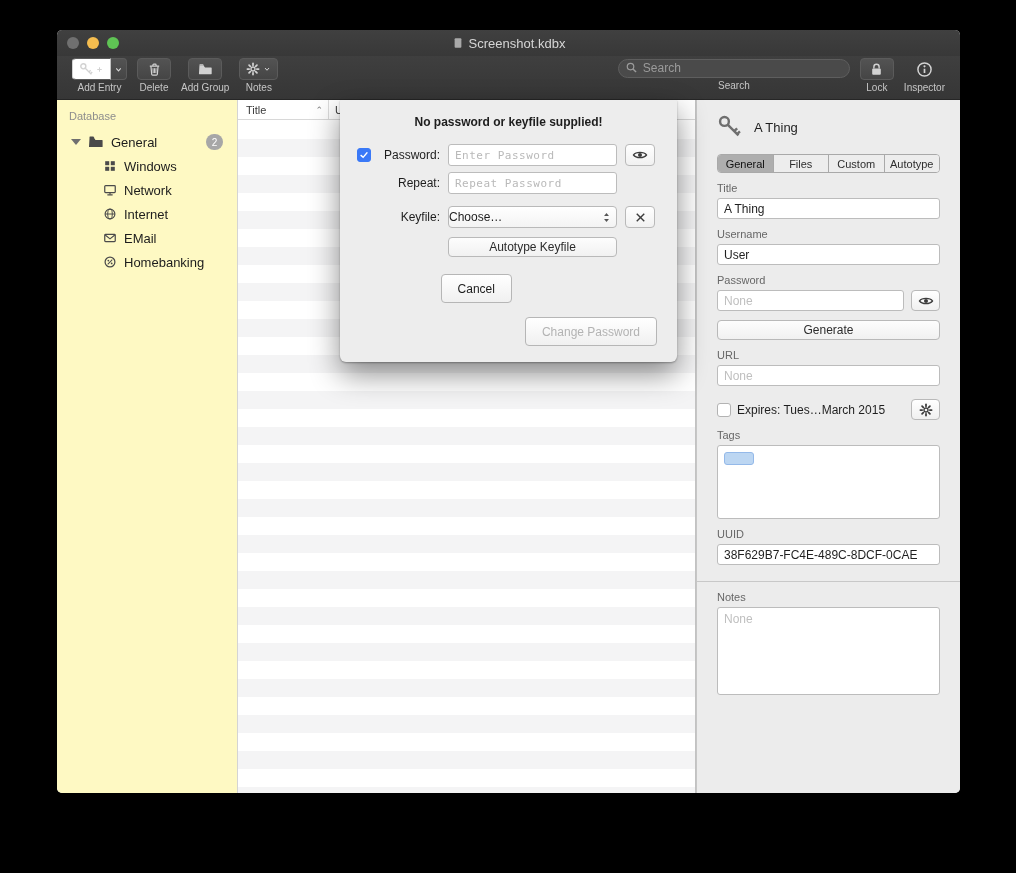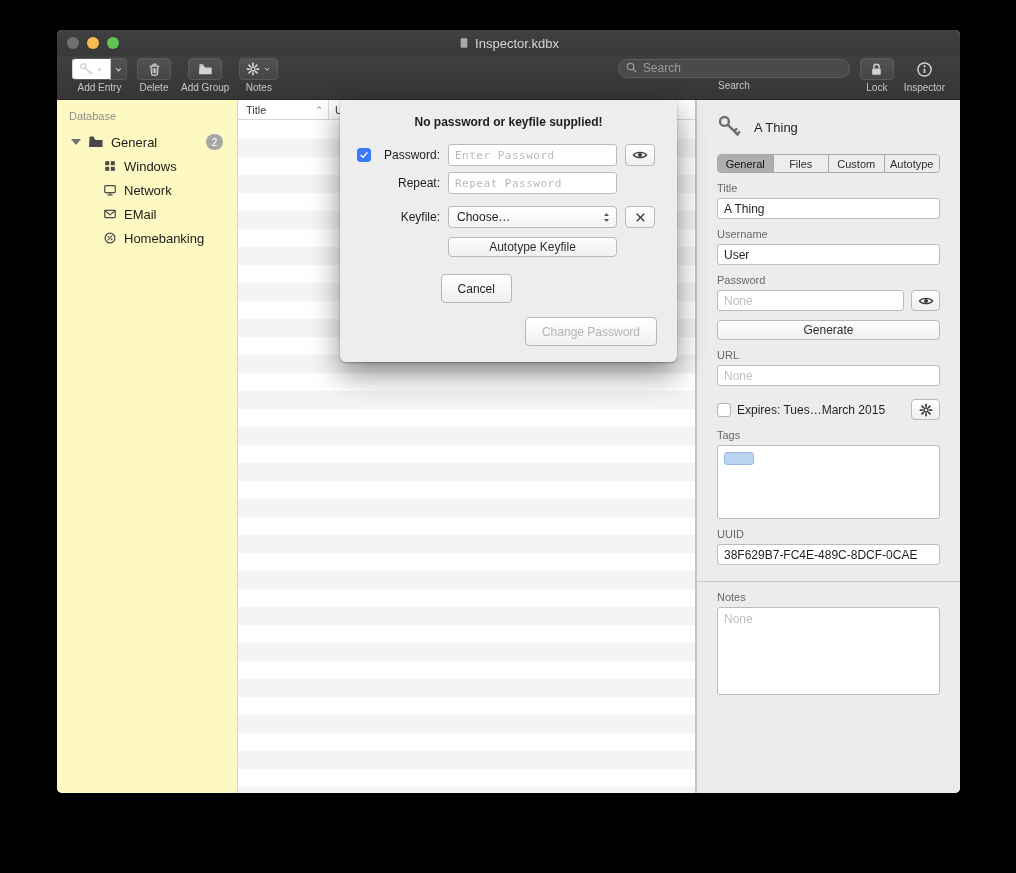--- a/index.html
+++ b/index.html
@@ -124,21 +124,21 @@
     color:#fff; display:flex; align-items:center; justify-content:center; }
   .sfield { width:169px; height:22px; border:1px solid #bcbcbc; border-radius:3px; background:#fff;
     font-family:"DejaVu Sans Mono",monospace; font-size:11px; letter-spacing:.5px;
     padding:0 6px; color:#1f1f1f; outline:none; }
   .sfield::placeholder { color:#b9b9b9; }
   .sq-btn { width:30px; height:22px; margin-left:8px; border:1px solid #b9b9b9; border-radius:4px;
     background:linear-gradient(#ffffff,#f1f1f1); display:flex; align-items:center; justify-content:center;
     color:#3c3c3c; padding:0; }
   .popup { width:169px; height:22px; border:1px solid #b9b9b9; border-radius:4px;
     background:linear-gradient(#ffffff,#f3f3f3); display:flex; align-items:center;
-    justify-content:space-between; font-size:12px; color:#1d1d1d; padding:0 3px 0 8px;gap:36px; }
+    justify-content:space-between; font-size:12px; color:#1d1d1d; padding:0 3px 0 0;gap:36px; }
   .stepper { color:#555; }
   .gen-keyfile { margin:3px 0 0 108px; width:169px; height:20px; border:1px solid #b9b9b9;
     border-radius:4px; background:linear-gradient(#fdfdfd,#f1f1f1); font-size:12px; color:#2c2c2c;
     font-family:"Liberation Sans",sans-serif; }
   .sheet-buttons { display:flex; justify-content:flex-end; gap:13px; margin:17px 20px 0; }
   .btn { height:29px; border:1px solid #b6b6b6; border-radius:4px;
     background:linear-gradient(#ffffff,#f0f0f0); font-size:12px; color:#1d1d1d; padding:4px 16px;
     font-family:"Liberation Sans",sans-serif; }
   .btn:disabled { color:#b3b3b3;margin-top:43px; }
 </style>
@@ -250,21 +250,21 @@
   <div class="titlebar">
     <div class="traffic">
       <div class="light light-close"></div>
       <div class="light light-min"></div>
       <div class="light light-max"></div>
     </div>
     <div class="win-title">
       <svg class="proxy-icon" width="12" height="12">
           <use href="#i-doc"></use>
         </svg>
-      <span>Inspector.kdbx</span>
+      <span>Screenshot.kdbx</span>
     </div>
   </div>
 
   <div class="toolbar">
     <div class="titem">
       <div class="split">
         <button class="tbtn main">
           <svg width="15" height="15">
               <use href="#i-key"></use>
             </svg>
@@ -361,20 +361,26 @@
         <span>Windows</span>
       </div>
       <div class="sb-item">
         <svg class="sb-icon" width="14" height="14">
             <use href="#i-monitor"></use>
           </svg>
         <span>Network</span>
       </div>
       <div class="sb-item">
         <svg class="sb-icon" width="14" height="14">
+            <use href="#i-globe"></use>
+          </svg>
+        <span>Internet</span>
+      </div>
+      <div class="sb-item">
+        <svg class="sb-icon" width="14" height="14">
             <use href="#i-envelope"></use>
           </svg>
         <span>EMail</span>
       </div>
       <div class="sb-item">
         <svg class="sb-icon" width="14" height="14">
             <use href="#i-coin"></use>
           </svg>
         <span>Homebanking</span>
       </div>

